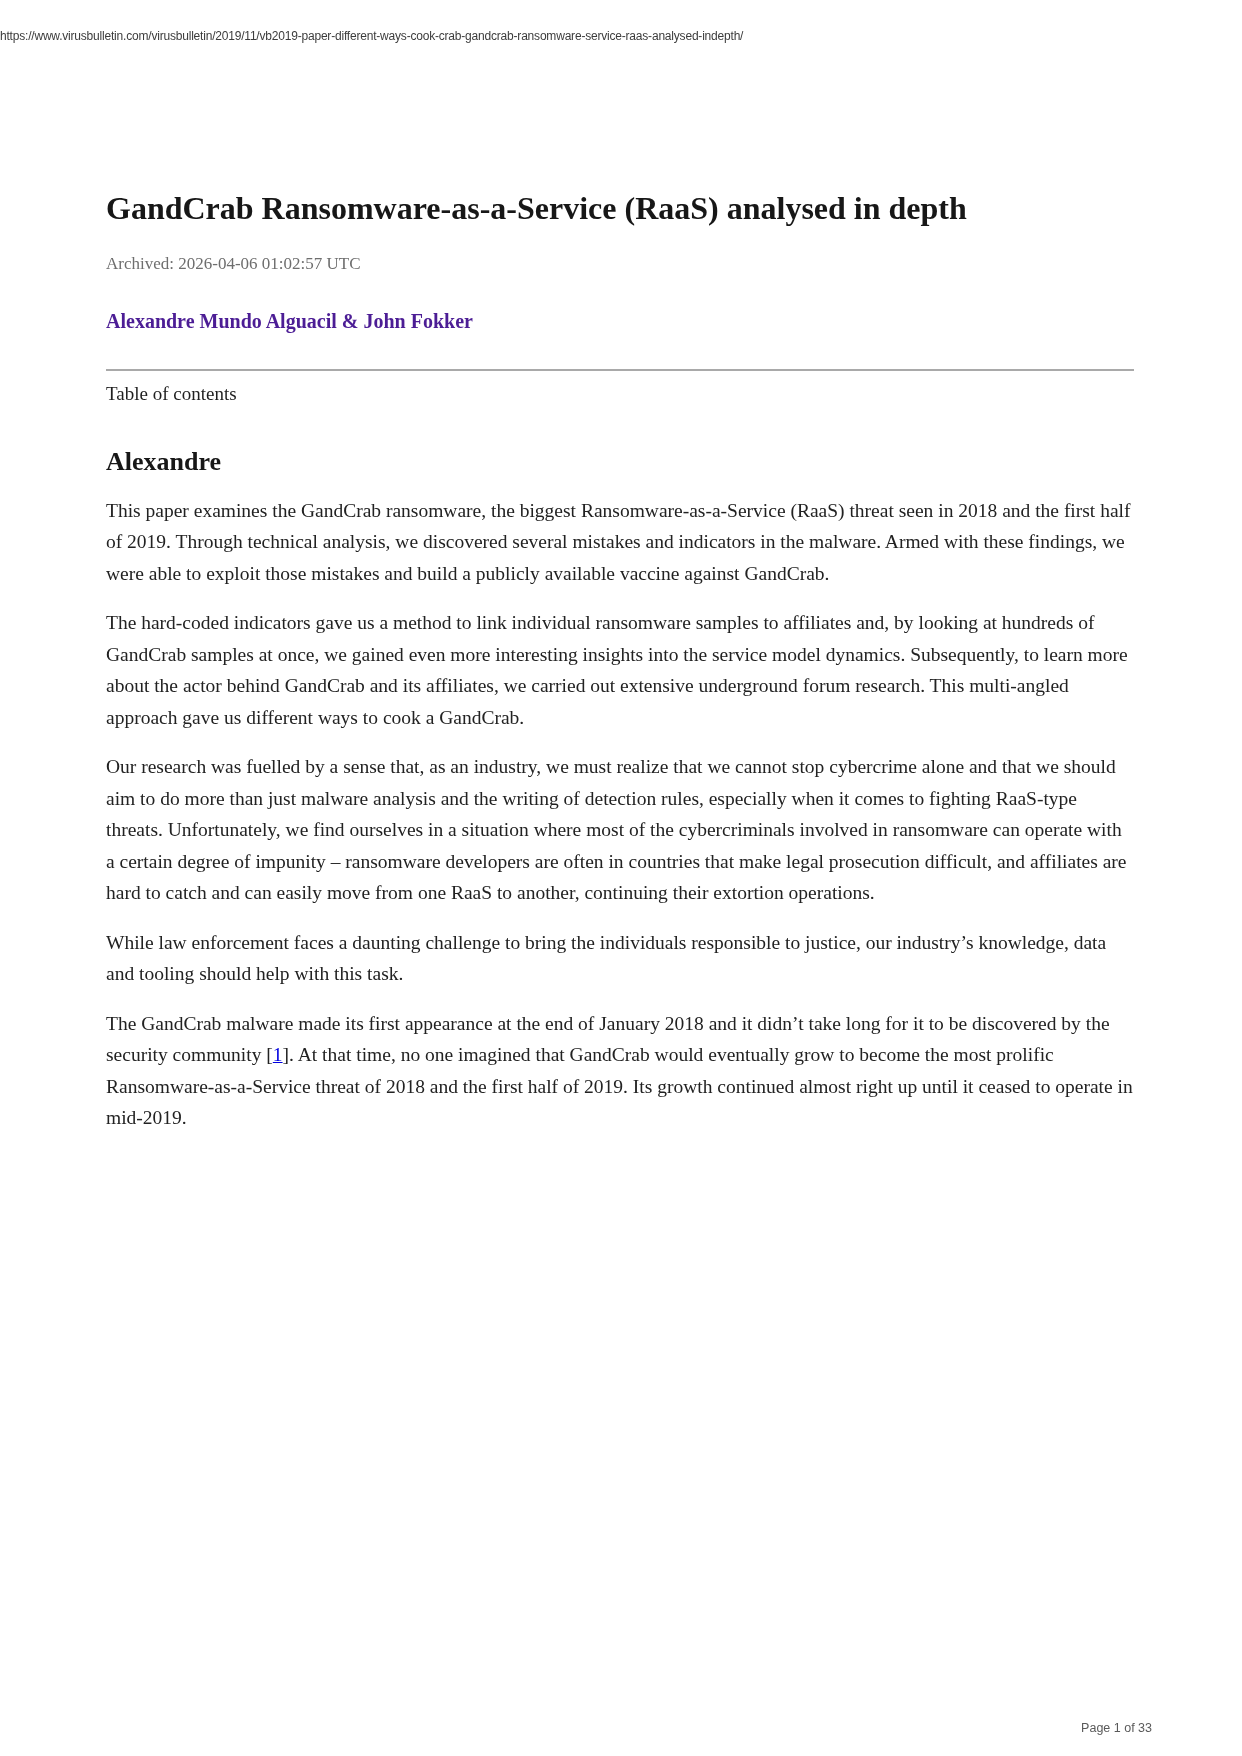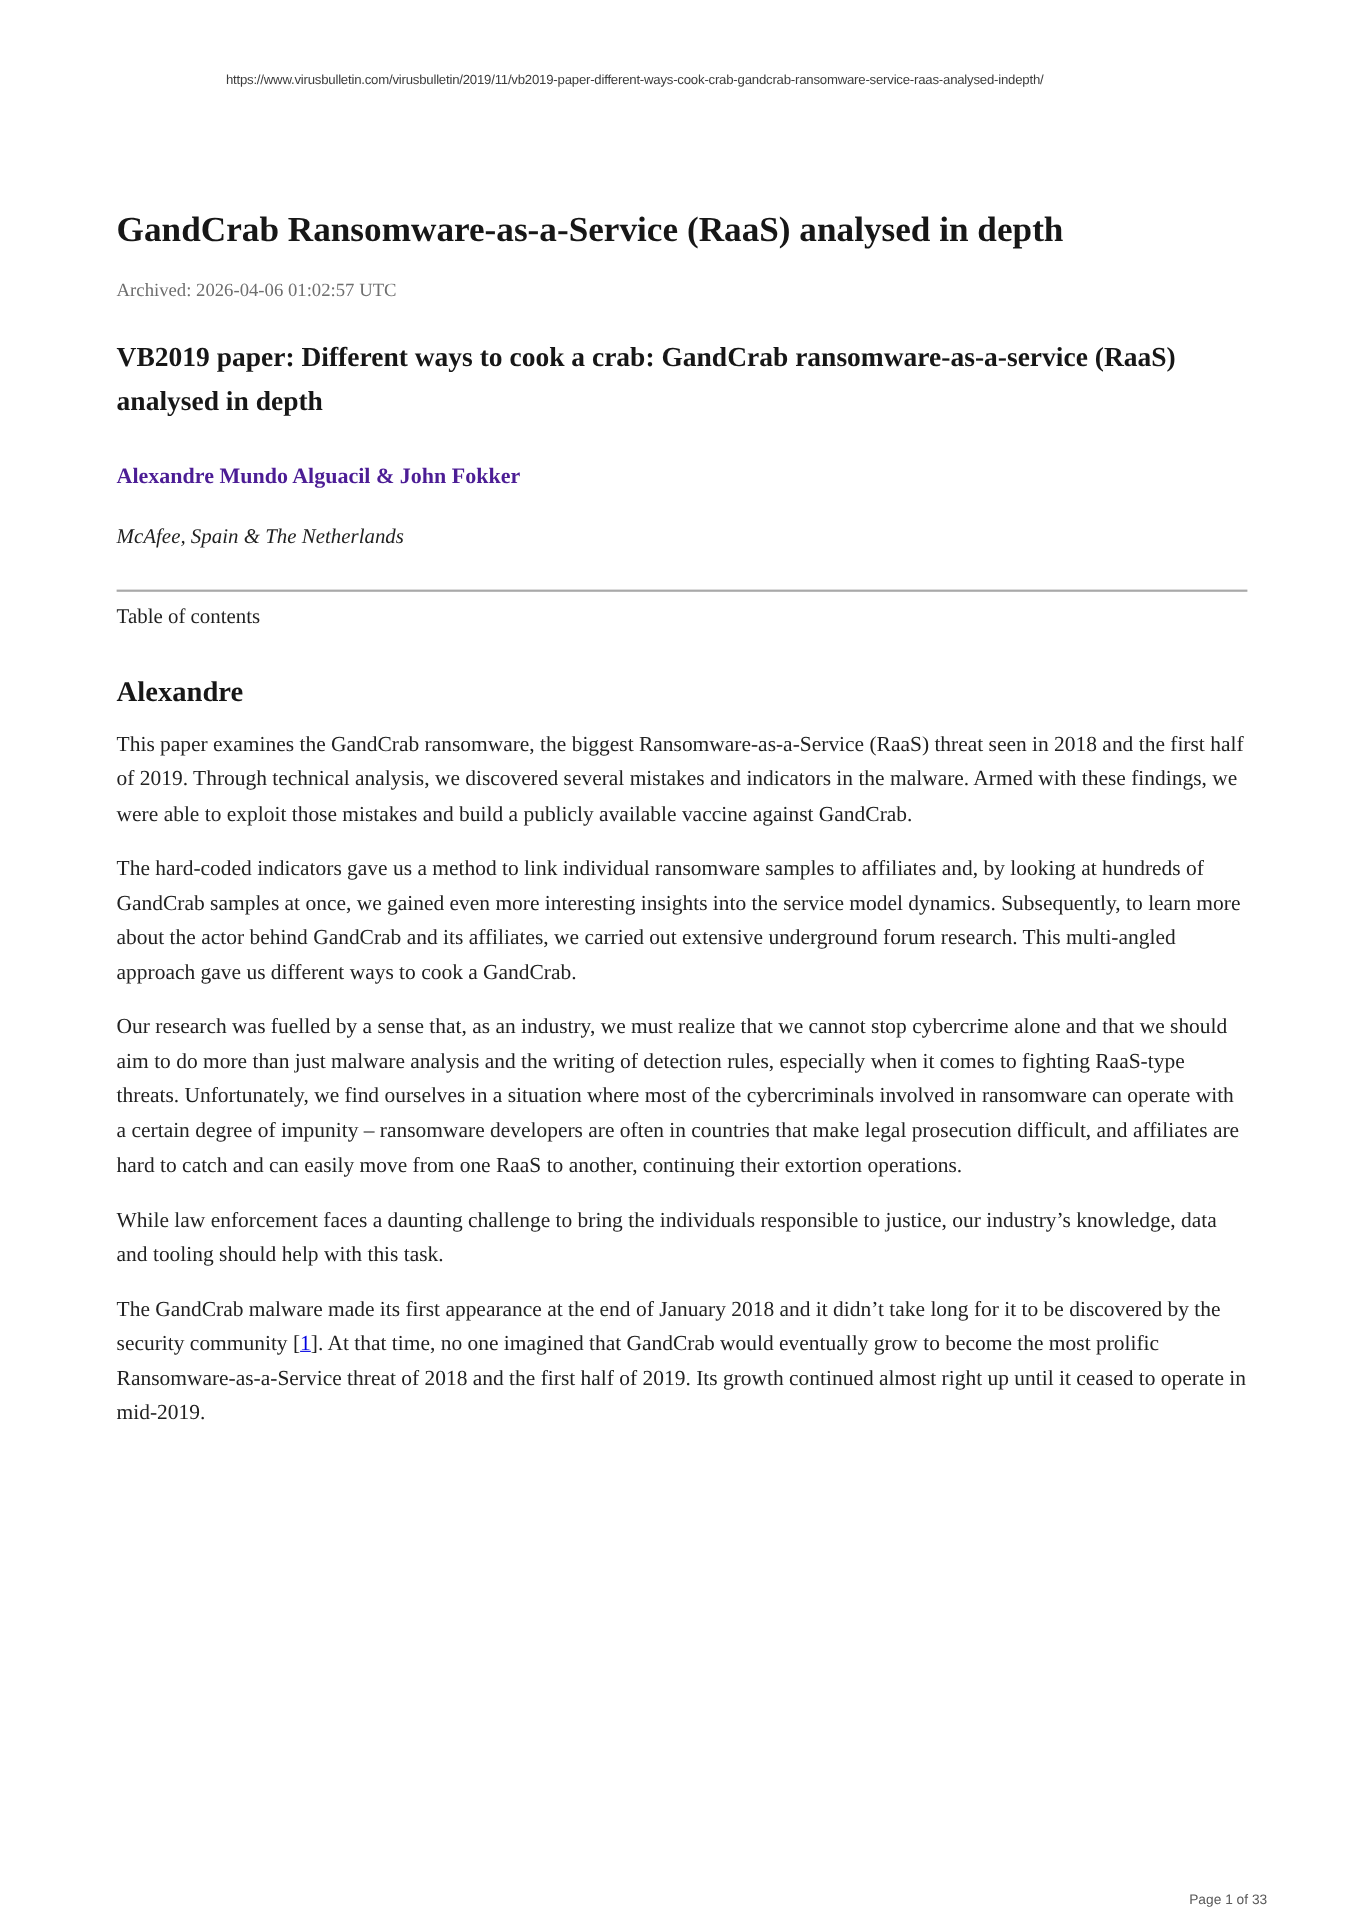--- a/index.html
+++ b/index.html
@@ -13,22 +13,20 @@
     position: relative;
     overflow: hidden;
     font-family: "Liberation Serif", serif;
     color: #1f1f1f;
   }
   .print-header {
     position: absolute;
     top: 26px;
     left: 0;
     right: 88px;
-    text-align: center;
-    margin-top: 37px;
   }
   .print-header span {
     font-family: "Liberation Sans", sans-serif;
     font-size: 12px;
     letter-spacing: -0.2px;
     color: #3c3c3c;
   }
   .page {
     position: absolute;
     top: 0;
@@ -114,25 +112,23 @@
 <header class="print-header">
   <span>https://www.virusbulletin.com/virusbulletin/2019/11/vb2019-paper-different-ways-cook-crab-gandcrab-ransomware-service-raas-analysed-indepth/</span>
 </header>
 
 <main class="page">
 
   <h1 class="doc-title">GandCrab Ransomware-as-a-Service (RaaS) analysed in depth</h1>
 
   <p class="archived">Archived: 2026-04-06 01:02:57 UTC</p>
 
-  <h2 class="subtitle">VB2019 paper: Different ways to cook a crab: GandCrab ransomware-as-a-service (RaaS) analysed in depth</h2>
 
   <p class="authors">Alexandre Mundo Alguacil &amp; John Fokker</p>
 
-  <p class="affiliation">McAfee, Spain &amp; The Netherlands</p>
 
   <hr class="divider">
 
   <p class="toc">Table of contents</p>
 
   <h2 class="section-heading">Alexandre</h2>
 
   <p class="body-text first-after-heading">This paper examines the GandCrab ransomware, the biggest Ransomware-as-a-Service (RaaS) threat seen in 2018 and the first half of 2019. Through technical analysis, we discovered several mistakes and indicators in the malware. Armed with these findings, we were able to exploit those mistakes and build a publicly available vaccine against GandCrab.</p>
 
   <p class="body-text">The hard-coded indicators gave us a method to link individual ransomware samples to affiliates and, by looking at hundreds of GandCrab samples at once, we gained even more interesting insights into the service model dynamics. Subsequently, to learn more about the actor behind GandCrab and its affiliates, we carried out extensive underground forum research. This multi-angled approach gave us different ways to cook a GandCrab.</p>

